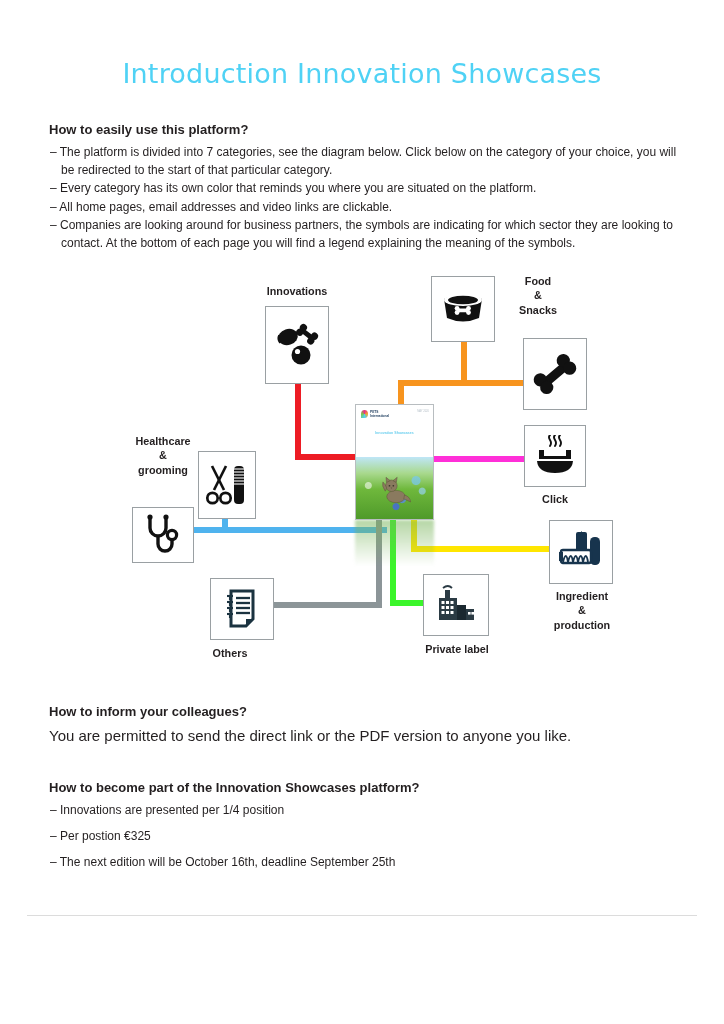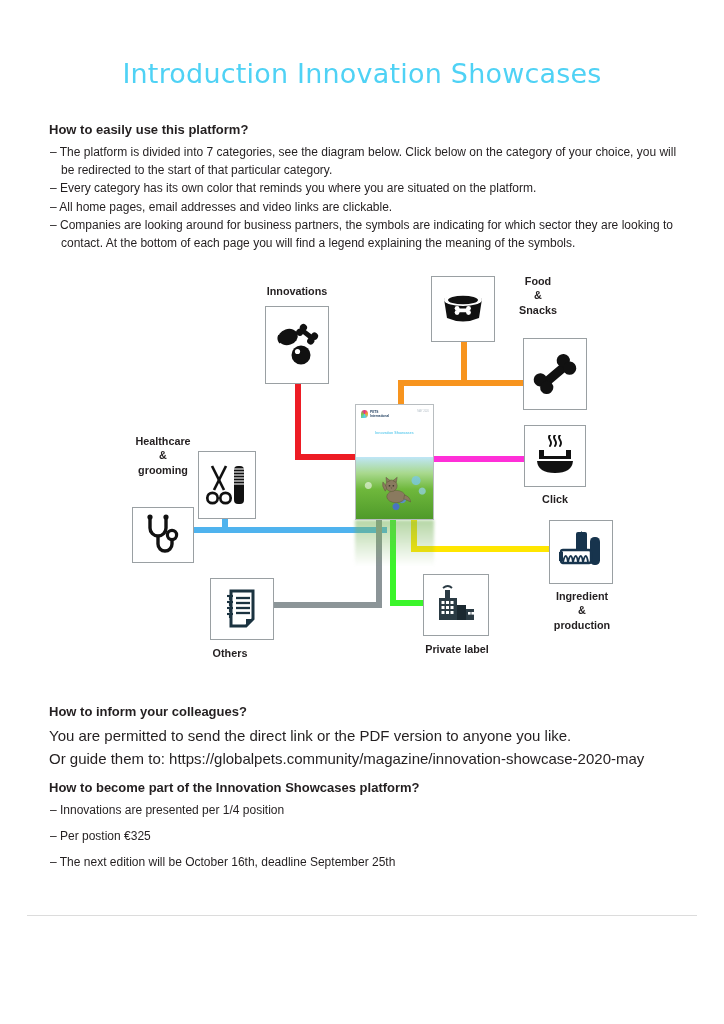--- a/index.html
+++ b/index.html
@@ -307,21 +307,20 @@
         </g>
       </svg>
     </div>
     <div class="lbl" style="left:184px; top:384px; width:92px;">Others</div>
 
   </div>
 
   <div class="block b2">
     <div class="h">How to inform your colleagues?</div>
     <div class="p">You are permitted to send the direct link or the PDF version to anyone you like.</div>
-    <div class="p">Or guide them to: https://globalpets.community/magazine/innovation-showcase-2020-may</div>
   </div>
 
   <div class="block b3">
     <div class="h">How to become part of the Innovation Showcases platform?</div>
     <div class="bul loose">– Innovations are presented per 1/4 position</div>
     <div class="bul loose">– Per postion €325</div>
     <div class="bul loose">– The next edition will be October 16th, deadline September 25th</div>
     <div class="p">For more information and the application form click here</div>
   </div>
 

